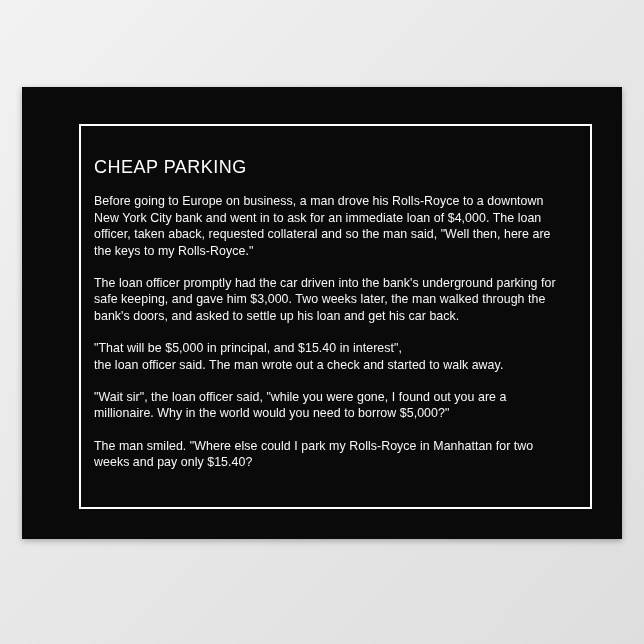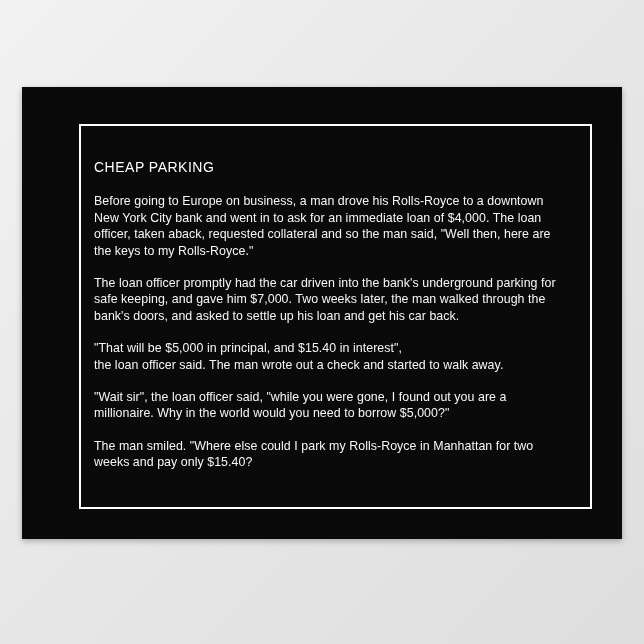--- a/index.html
+++ b/index.html
@@ -42,21 +42,21 @@
     position: absolute;
     left: 72px;
     top: 72px;
     width: 462px;
     color: #f7f7f7;
     font-size: 12.4px;
     line-height: 16.4px;
     letter-spacing: 0.05px;
   }
   .poster-title {
-    font-size: 14px;
+    font-size: 18px;
     line-height: 16.4px;
     margin: 0 0 18px 0;
     letter-spacing: 0.5px;
     color: #ffffff;
   }
   .para {
     margin: 0 0 16px 0;
     white-space: pre-line;
   }
   .para:last-child {
@@ -65,20 +65,20 @@
 </style>
 </head>
 <body>
 
 <div id="stage">
   <div id="poster">
     <div id="poster-frame"></div>
     <div id="poster-text">
       <p class="poster-title">CHEAP PARKING</p>
       <p class="para">Before going to Europe on business, a man drove his Rolls-Royce to a downtown New York City bank and went in to ask for an immediate loan of $4,000. The loan officer, taken aback, requested collateral and so the man said, "Well then, here are the keys to my Rolls-Royce."</p>
-      <p class="para">The loan officer promptly had the car driven into the bank's underground parking for safe keeping, and gave him $7,000. Two weeks later, the man walked through the bank's doors, and asked to settle up his loan and get his car back.</p>
+      <p class="para">The loan officer promptly had the car driven into the bank's underground parking for safe keeping, and gave him $3,000. Two weeks later, the man walked through the bank's doors, and asked to settle up his loan and get his car back.</p>
       <p class="para">"That will be $5,000 in principal, and $15.40 in interest",
 the loan officer said. The man wrote out a check and started to walk away.</p>
       <p class="para">"Wait sir", the loan officer said, "while you were gone, I found out you are a millionaire. Why in the world would you need to borrow $5,000?"</p>
       <p class="para">The man smiled. "Where else could I park my Rolls-Royce in Manhattan for two weeks and pay only $15.40?</p>
     </div>
   </div>
 </div>
 
 </body></html>

